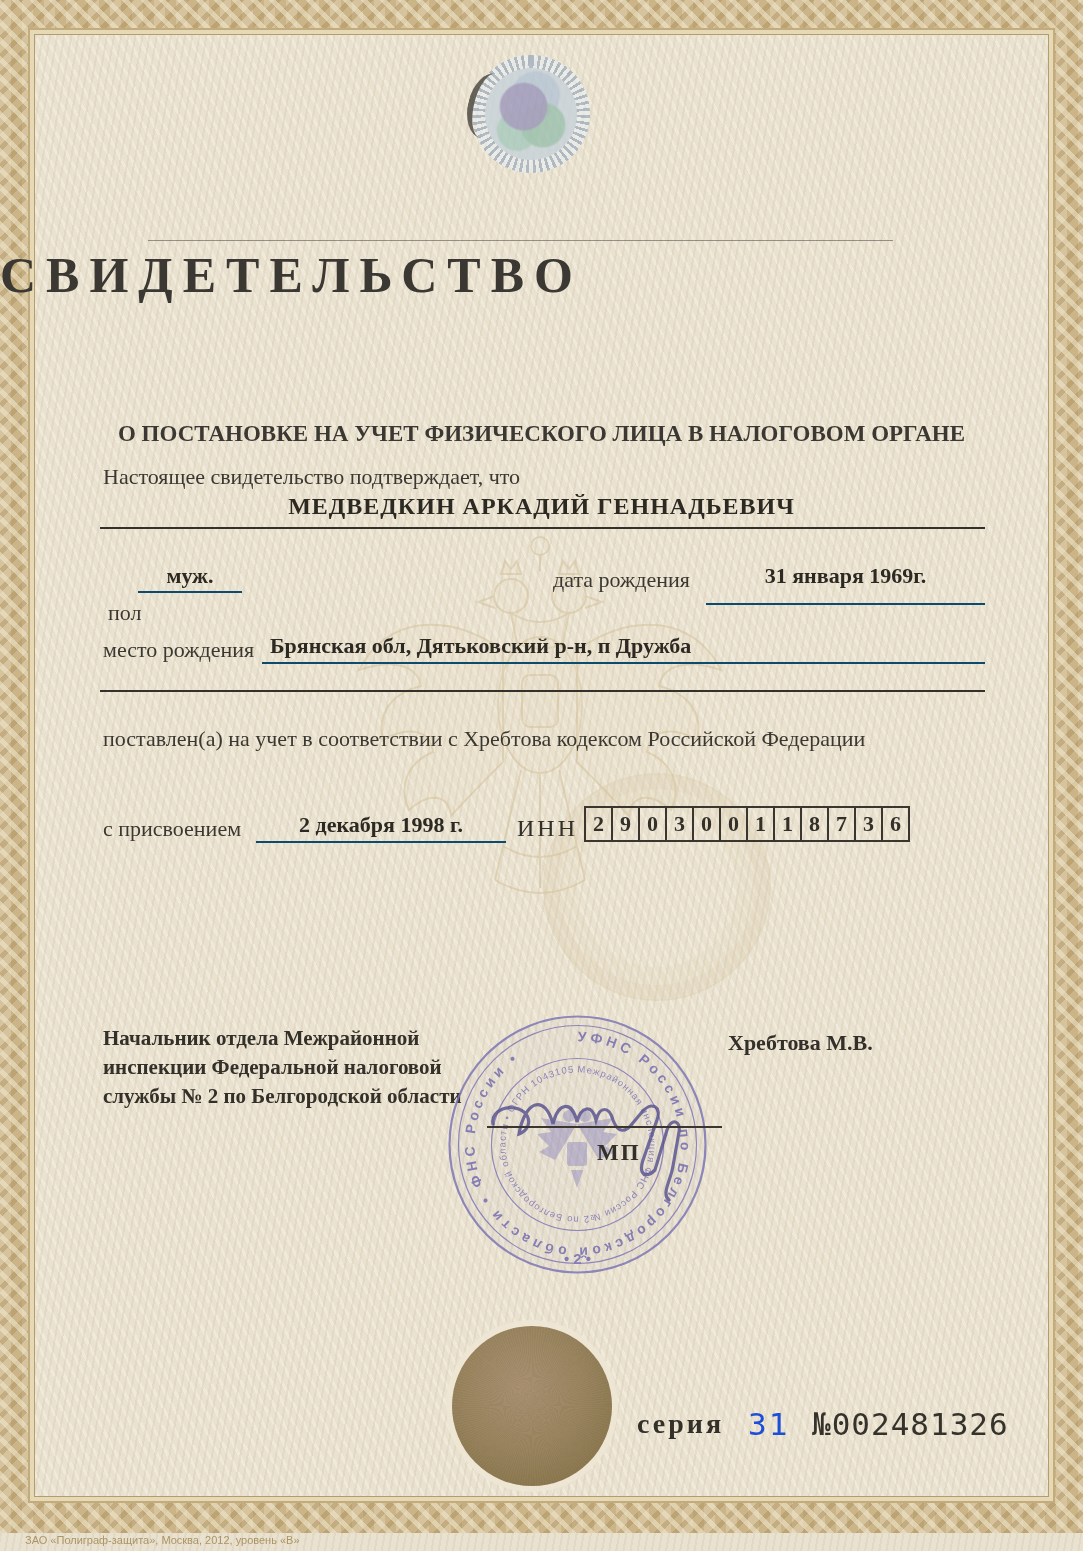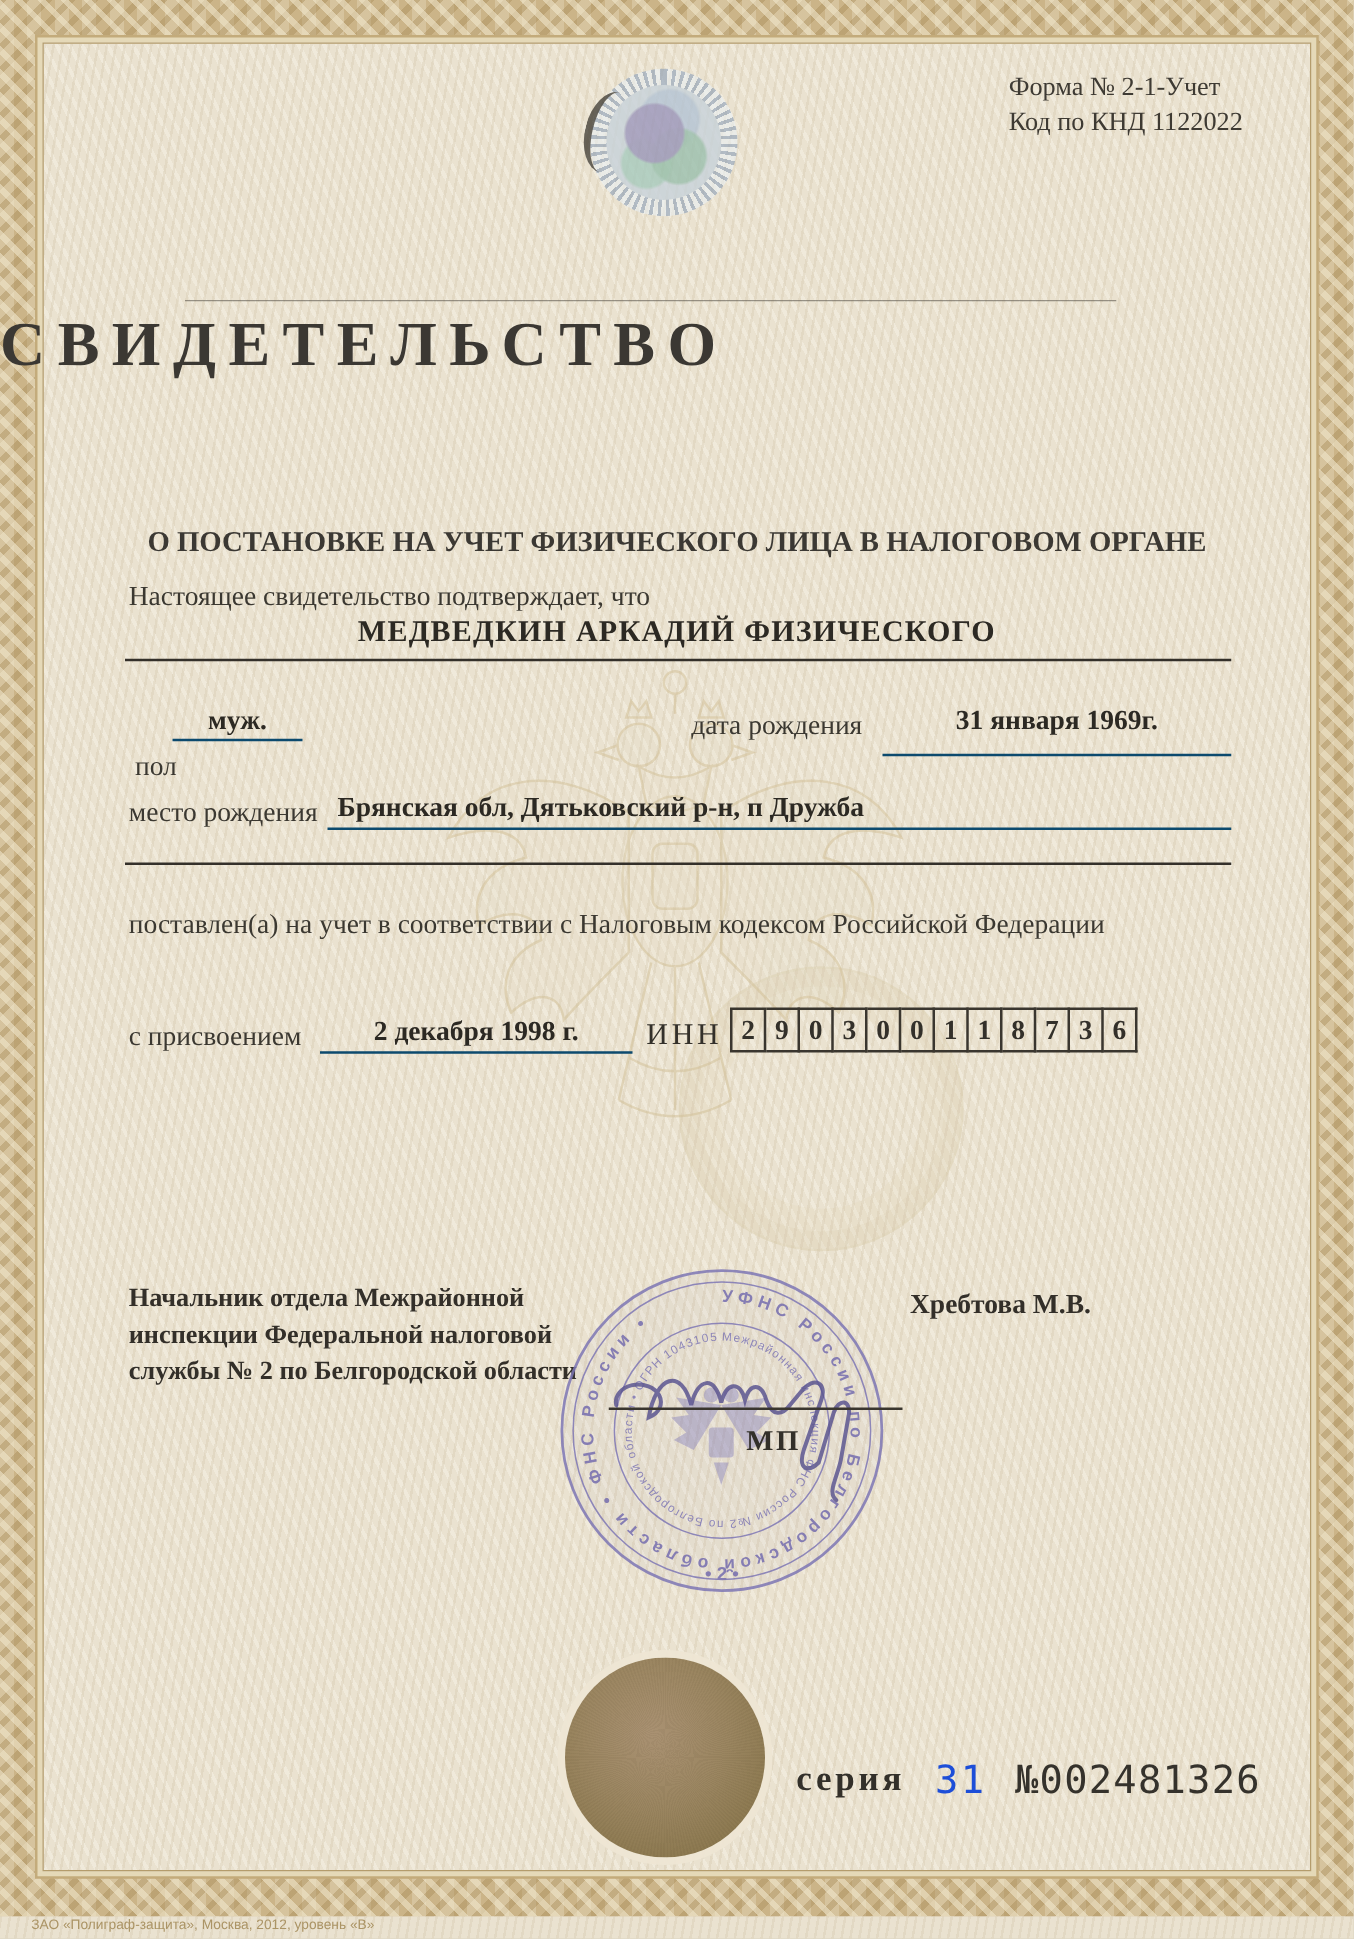--- a/index.html
+++ b/index.html
@@ -138,48 +138,44 @@
       <ellipse cx="215" cy="205" rx="42" ry="68"></ellipse>
       <path id="eagle-lw" d="M178,150 C120,110 60,118 34,170 C70,158 92,166 96,186 C64,194 52,216 58,240 C86,224 106,232 108,252 C80,264 74,288 84,310 C106,290 124,296 126,316 C140,300 160,280 178,262 Z"></path>
       <use href="#eagle-lw" transform="matrix(-1,0,0,1,430,0)"></use>
       <rect x="197" y="175" width="36" height="52" rx="8"></rect>
       <path d="M196,270 L170,380 M215,272 L215,388 M234,270 L260,380" fill="none"></path>
       <path d="M170,380 q45,26 90,0" fill="none"></path>
       <path d="M178,346 q37,22 74,0" fill="none"></path>
     </g>
   </svg>
 
-  <div class="abs form-meta">
-    <div>Форма № 2-1-Учет</div>
-    <div>Код по КНД 1122022</div>
-  </div>
 
   <div class="abs hologram">
     <div class="holo-core"></div>
     <div class="pen-mark"></div>
   </div>
 
   <div class="abs agency-rule"></div>
   <div class="abs doc-title">СВИДЕТЕЛЬСТВО</div>
   <div class="abs doc-subtitle">О ПОСТАНОВКЕ НА УЧЕТ ФИЗИЧЕСКОГО ЛИЦА В НАЛОГОВОМ ОРГАНЕ</div>
 
   <div class="abs t confirm-line">Настоящее свидетельство подтверждает, что</div>
-  <div class="abs full-name">МЕДВЕДКИН АРКАДИЙ ФИЗИЧЕСКОГО</div>
+  <div class="abs full-name">МЕДВЕДКИН АРКАДИЙ ГЕННАДЬЕВИЧ</div>
   <div class="abs name-rule"></div>
 
   <div class="abs t gender-label">пол</div>
   <div class="abs bold-val uline gender-value">муж.</div>
   <div class="abs t birthdate-label">дата рождения</div>
   <div class="abs bold-val uline birthdate-value">31 января 1969г.</div>
 
   <div class="abs t birthplace-label">место рождения</div>
   <div class="abs bold-val uline birthplace-value">Брянская обл, Дятьковский р-н, п Дружба</div>
   <div class="abs blank-rule"></div>
 
-  <div class="abs t registration-line">поставлен(а) на учет в соответствии с Налоговым кодексом Российской Федерации</div>
+  <div class="abs t registration-line">поставлен(а) на учет в соответствии с Хребтова кодексом Российской Федерации</div>
 
   <div class="abs t assigned-label">с присвоением</div>
   <div class="abs bold-val uline assigned-date">2 декабря 1998 г.</div>
   <div class="abs inn-label">ИНН</div>
   <div class="abs inn-boxes">
     <div class="inn-cell">2</div>
     <div class="inn-cell">9</div>
     <div class="inn-cell">0</div>
     <div class="inn-cell">3</div>
     <div class="inn-cell">0</div>

